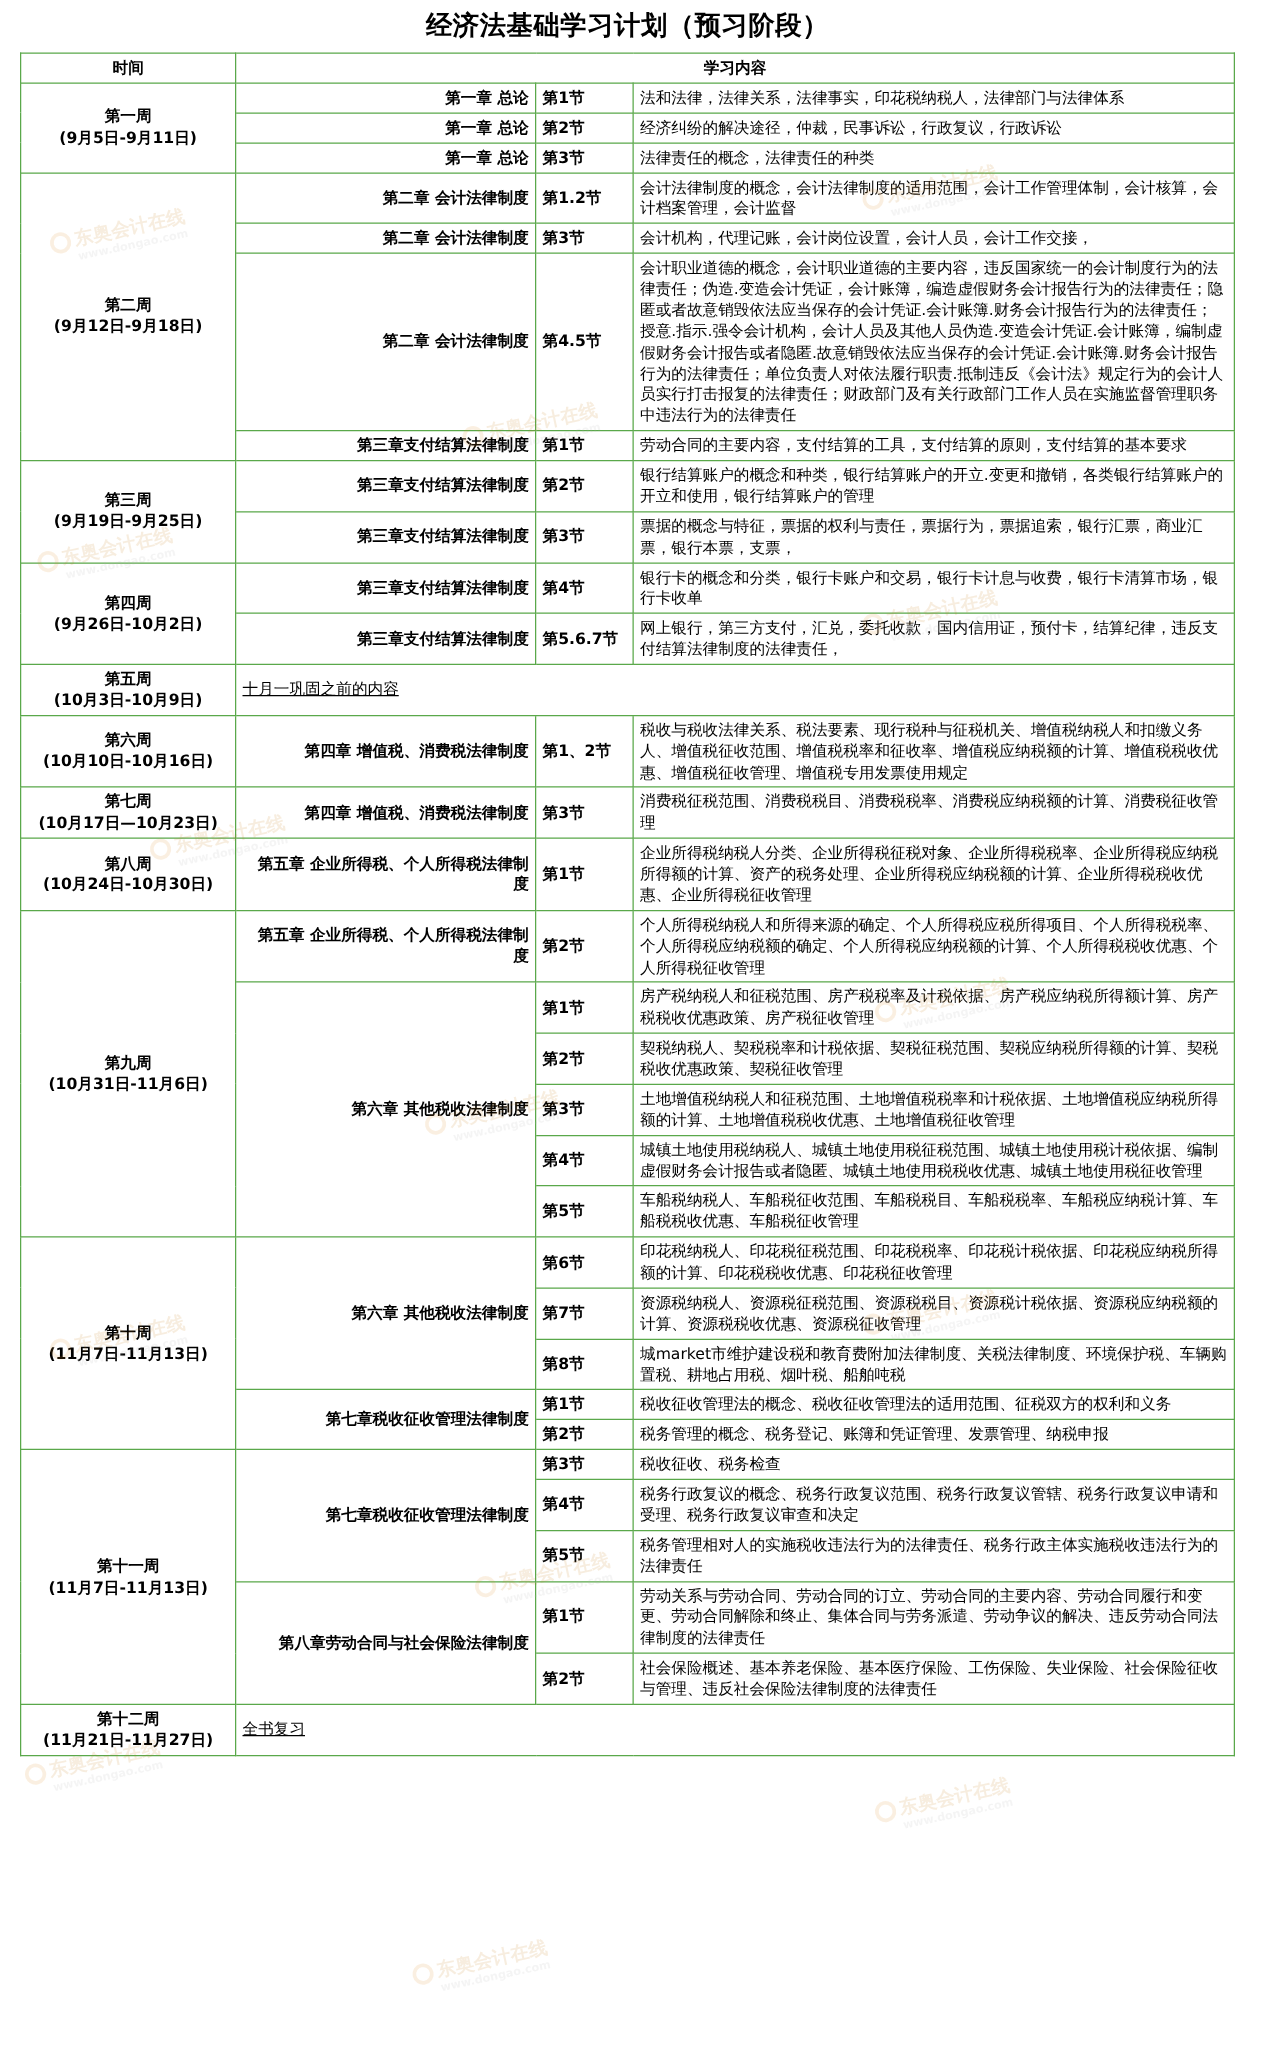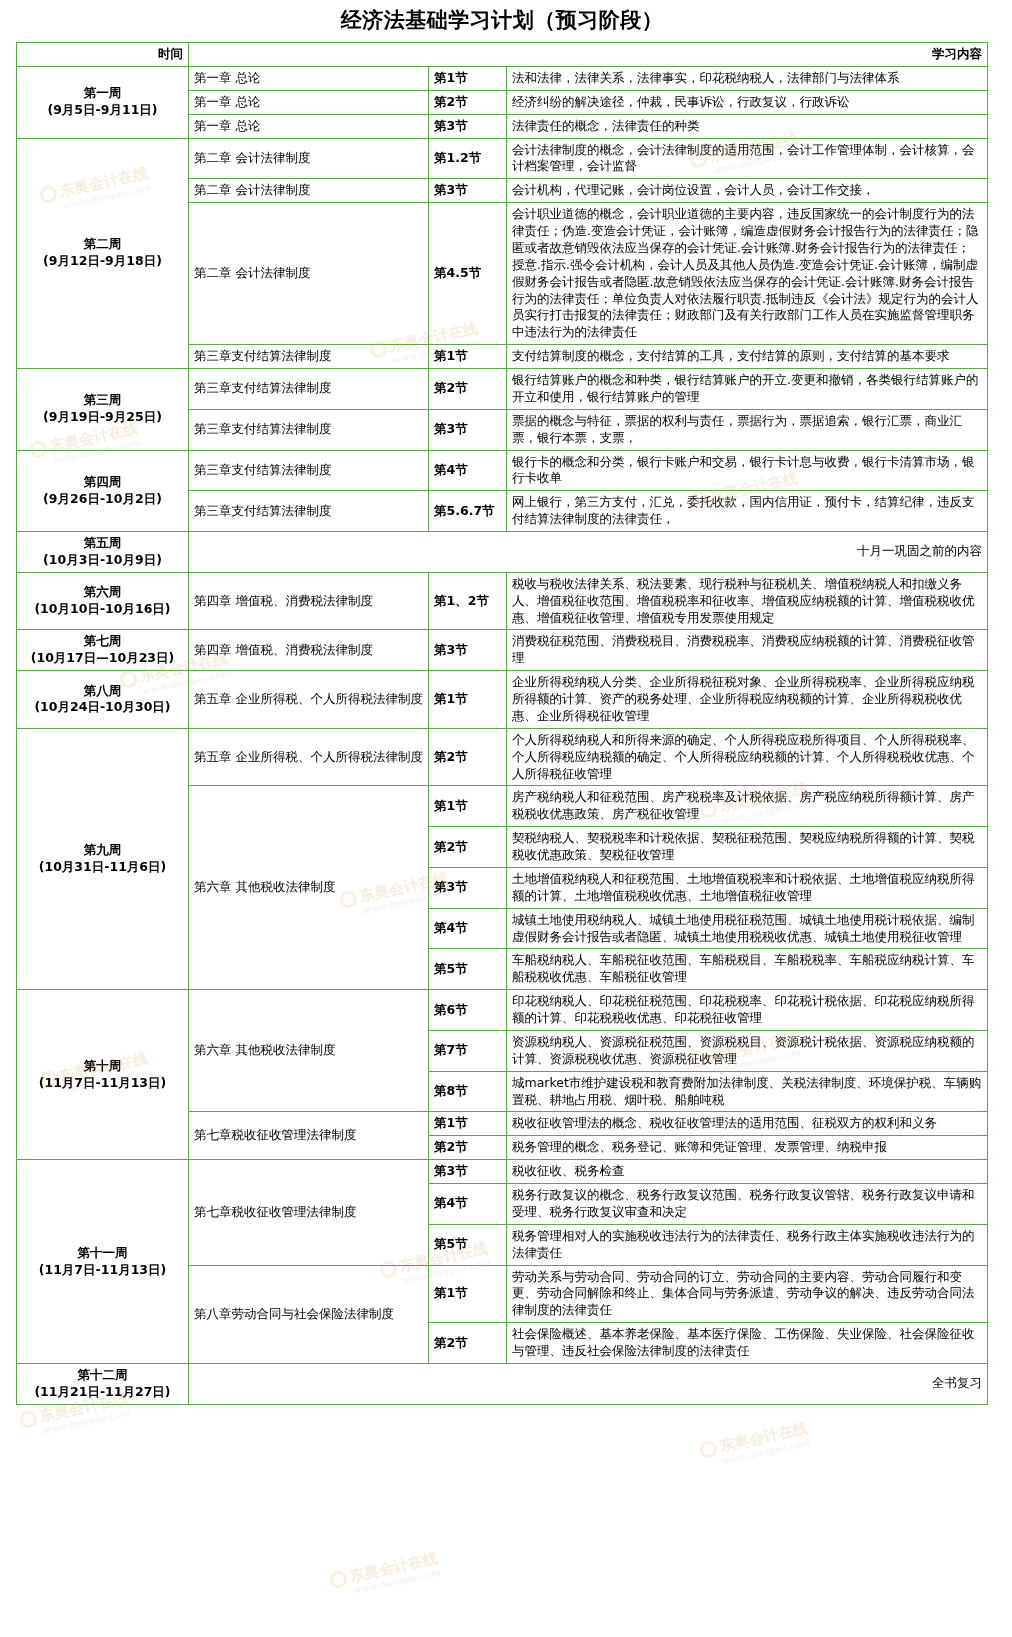--- a/index.html
+++ b/index.html
@@ -32,55 +32,56 @@
   table.plan td, table.plan th {
     border: 1px solid #5aa84a;
     font-size: 12.5px;
     line-height: 1.35;
     color: #000;
     padding: 3px 5px;
     vertical-align: middle;
     word-break: break-all;
   }
   .hdr {
-    text-align: right;
+    text-align: center;
     font-weight: bold;
     font-size: 13.5px;
     padding: 5px 4px;
   }
   .col-time { width: 172px; }
   .col-chapter { width: 240px; }
   .col-section { width: 78px; }
   .col-content { width: auto; }
   .c-time {
     text-align: center;
     font-weight: bold;
     font-size: 13px;
     line-height: 1.5;
   }
   .c-chapter {
-    text-align: left;
-    font-weight: normal;
+    text-align: right;
+    font-weight: bold;
     font-size: 12.5px;
     line-height: 1.4;
   }
   .c-section {
     text-align: left;
     font-weight: bold;
     font-size: 12.5px;
   }
   .c-content {
     text-align: left;
     font-size: 12.5px;
     line-height: 1.42;
   }
   .c-span-note {
-    text-align: right;
+    text-align: left;
     font-size: 13px;
     padding: 10px 4px;
+    text-decoration: underline;
   }
   
   .wm {
     position: absolute;
     pointer-events: none;
     opacity: 0.13;
     font-size: 11px;
     color: #b07a22;
     white-space: nowrap;
     font-weight: bold;
@@ -153,21 +154,21 @@
           <td class="c-content">会计机构，代理记账，会计岗位设置，会计人员，会计工作交接，</td>
         </tr>
         <tr>
           <td class="c-chapter">第二章 会计法律制度</td>
           <td class="c-section">第4.5节</td>
           <td class="c-content">会计职业道德的概念，会计职业道德的主要内容，违反国家统一的会计制度行为的法律责任；伪造.变造会计凭证，会计账簿，编造虚假财务会计报告行为的法律责任；隐匿或者故意销毁依法应当保存的会计凭证.会计账簿.财务会计报告行为的法律责任；授意.指示.强令会计机构，会计人员及其他人员伪造.变造会计凭证.会计账簿，编制虚假财务会计报告或者隐匿.故意销毁依法应当保存的会计凭证.会计账簿.财务会计报告行为的法律责任；单位负责人对依法履行职责.抵制违反《会计法》规定行为的会计人员实行打击报复的法律责任；财政部门及有关行政部门工作人员在实施监督管理职务中违法行为的法律责任</td>
         </tr>
         <tr>
           <td class="c-chapter">第三章支付结算法律制度</td>
           <td class="c-section">第1节</td>
-          <td class="c-content">支付结算制度的概念，支付结算的工具，支付结算的原则，支付结算的基本要求</td>
+          <td class="c-content">劳动合同的主要内容，支付结算的工具，支付结算的原则，支付结算的基本要求</td>
         </tr>
         <tr>
           <td class="c-time" rowspan="2">
             <div>第三周</div>
             <div>(9月19日-9月25日)</div>
           </td>
           <td class="c-chapter">第三章支付结算法律制度</td>
           <td class="c-section">第2节</td>
           <td class="c-content">银行结算账户的概念和种类，银行结算账户的开立.变更和撤销，各类银行结算账户的开立和使用，银行结算账户的管理</td>
         </tr>

